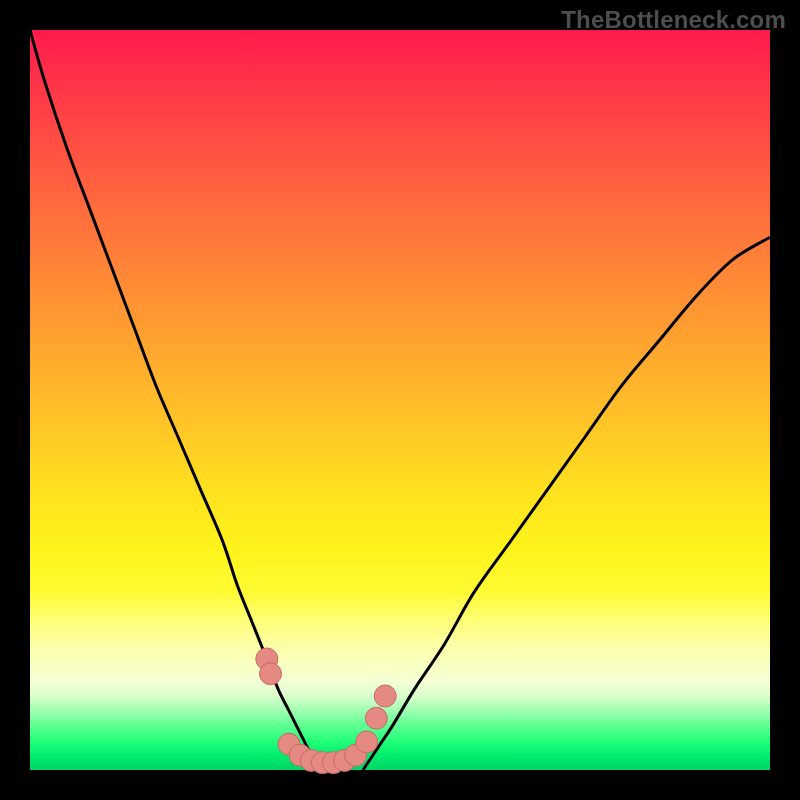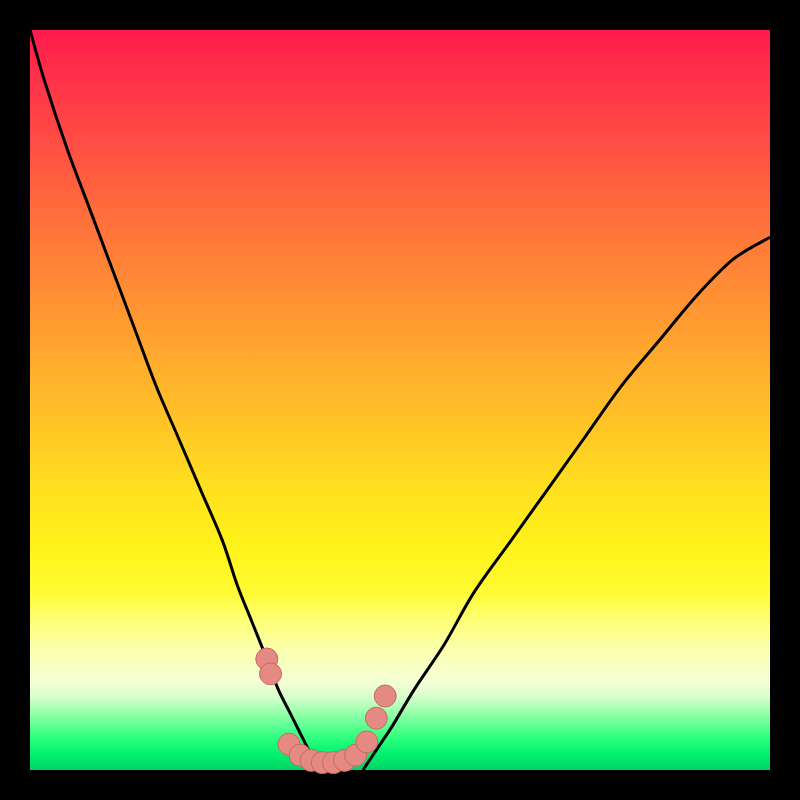--- a/index.html
+++ b/index.html
@@ -85,13 +85,14 @@
         <circle cx="292.3" cy="732.6" r="11" fill="#e58a82" stroke="#c56a63" stroke-width="1"></circle>
         <circle cx="303.4" cy="732.6" r="11" fill="#e58a82" stroke="#c56a63" stroke-width="1"></circle>
         <circle cx="314.5" cy="730.38" r="11" fill="#e58a82" stroke="#c56a63" stroke-width="1"></circle>
         <circle cx="325.6" cy="725.2" r="11" fill="#e58a82" stroke="#c56a63" stroke-width="1"></circle>
         <circle cx="336.7" cy="711.88" r="11" fill="#e58a82" stroke="#c56a63" stroke-width="1"></circle>
         <circle cx="346.32" cy="688.2" r="11" fill="#e58a82" stroke="#c56a63" stroke-width="1"></circle>
         <circle cx="355.2" cy="666" r="11" fill="#e58a82" stroke="#c56a63" stroke-width="1"></circle>
       </g>
   </svg>
 
+  <div class="watermark">TheBottleneck.com</div>
 </div>
 
 </body></html>

